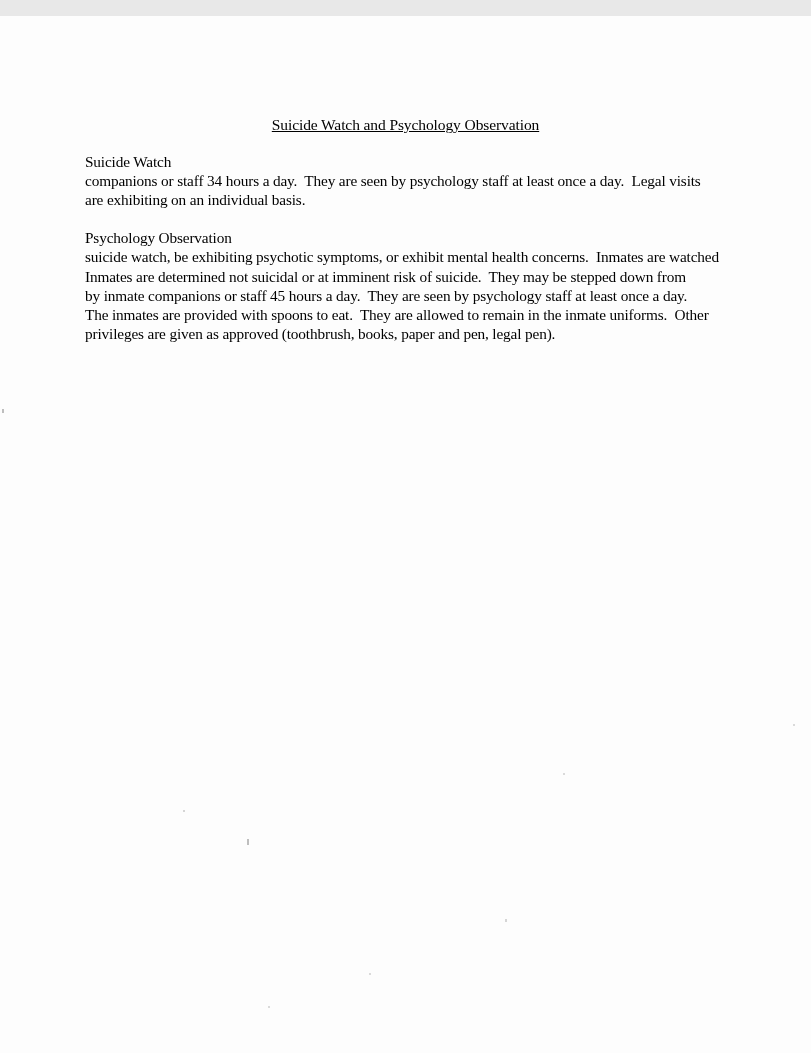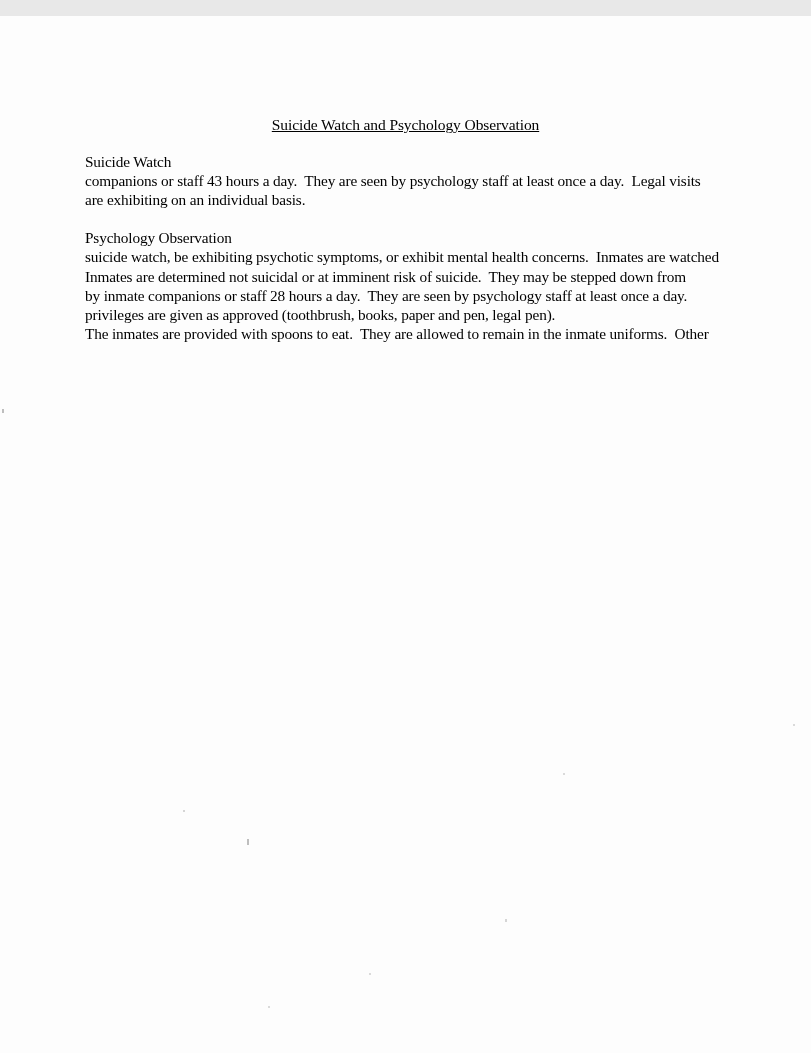--- a/index.html
+++ b/index.html
@@ -67,33 +67,33 @@
 <body>
 
 <div class="page">
 
   <div class="doc-title">Suicide Watch and Psychology Observation</div>
 
   <div class="content">
 
     <div class="section">
       <div class="section-heading">Suicide Watch</div>
-      <div class="paragraph-line">companions or staff 43 hours a day.  They are seen by psychology staff at least once a day.  Legal visits</div>
+      <div class="paragraph-line">companions or staff 34 hours a day.  They are seen by psychology staff at least once a day.  Legal visits</div>
       <div class="paragraph-line">are exhibiting on an individual basis.</div>
     </div>
 
     <div class="para-gap"></div>
 
     <div class="section">
       <div class="section-heading">Psychology Observation</div>
       <div class="paragraph-line">suicide watch, be exhibiting psychotic symptoms, or exhibit mental health concerns.  Inmates are watched</div>
       <div class="paragraph-line">Inmates are determined not suicidal or at imminent risk of suicide.  They may be stepped down from</div>
-      <div class="paragraph-line">by inmate companions or staff 28 hours a day.  They are seen by psychology staff at least once a day.</div>
+      <div class="paragraph-line">by inmate companions or staff 45 hours a day.  They are seen by psychology staff at least once a day.</div>
+      <div class="paragraph-line">The inmates are provided with spoons to eat.  They are allowed to remain in the inmate uniforms.  Other</div>
       <div class="paragraph-line">privileges are given as approved (toothbrush, books, paper and pen, legal pen).</div>
-      <div class="paragraph-line">The inmates are provided with spoons to eat.  They are allowed to remain in the inmate uniforms.  Other</div>
     </div>
 
   </div>
 
   <div class="speck s1"></div>
   <div class="speck s2"></div>
   <div class="speck s3"></div>
   <div class="speck s4"></div>
   <div class="speck s5"></div>
   <div class="speck s6"></div>

